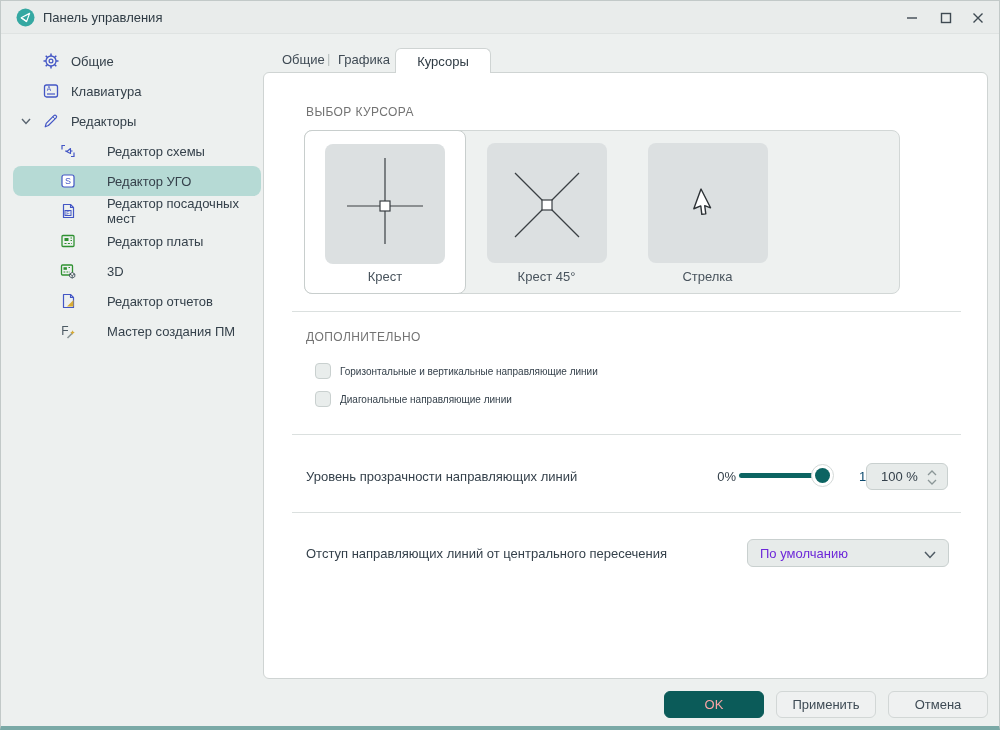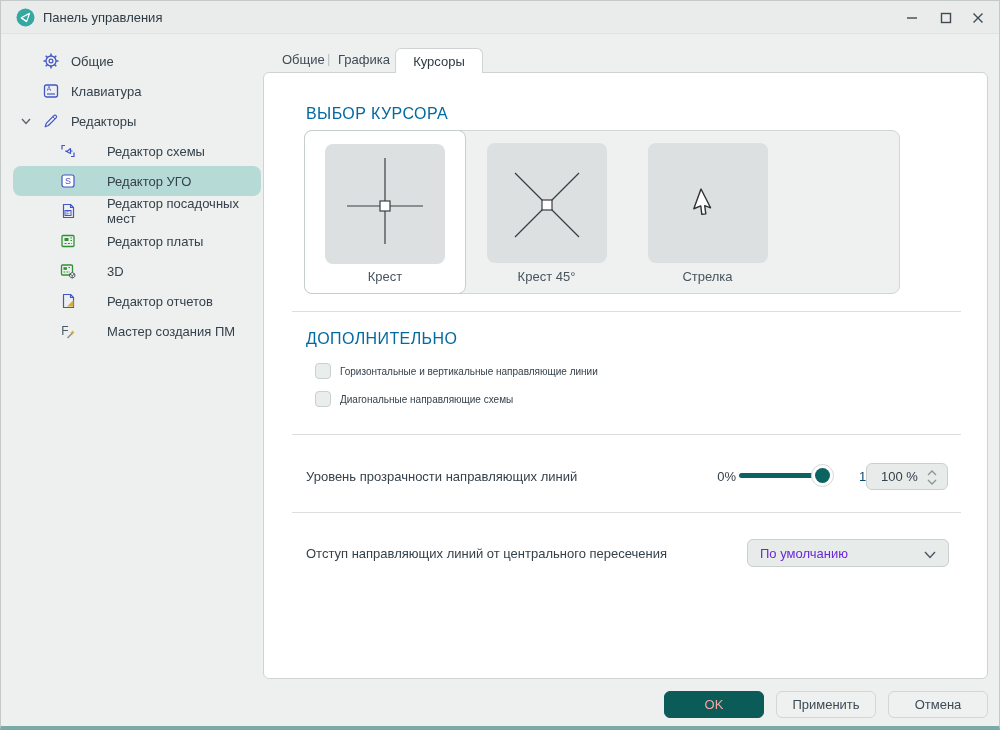--- a/index.html
+++ b/index.html
@@ -38,33 +38,33 @@
   .side-row.lvl2 .sicon { left:58px; }
   .side-row.lvl2 .slabel { position:absolute; left:86px;margin-left:20px; }
   .side-row.selected { left:12px; width:248px; background:#b6dad5; border-radius:8px; }
   .side-row.selected .sicon { left:46px; }
   .side-row.selected .slabel { left:74px; }
 
   
   .tab-inactive { position:absolute; top:51px; font-size:13px; color:#3f4a54; cursor:pointer; }
   .tab-sep { position:absolute; top:50px; font-size:13px; color:#b7bfbe; }
   .tab-active {
-    position:absolute; left:394px; top:47px; width:88px; height:25px;
+    position:absolute; left:394px; top:47px; width:96px; height:25px;
     background:#ffffff; border:1px solid #cfd4d3; border-bottom:none;
     border-radius:6px 6px 0 0; z-index:3;
     display:flex; align-items:center; justify-content:center;
     font-size:13px; color:#2f3b44; cursor:default;
   }
 
   
   .panel {
     position:absolute; left:262px; top:71px; width:725px; height:607px;
     background:#ffffff; border:1px solid #cfd4d3; border-radius:6px; z-index:2;
   }
-  .section-title { position:absolute; left:42px; font-size:16px; color:#0369a1; letter-spacing:.4px; }
+  .section-title { position:absolute; left:42px; font-size:12px; color:#737373; letter-spacing:.4px; }
   .st-cursor { top:32px; }
   .st-add { top:257px; }
   .divider { position:absolute; left:28px; width:669px; height:1px; background:#dbe0df; }
   .div1 { top:238px; } .div2 { top:361px; } .div3 { top:439px; }
 
   
   .card-group {
     position:absolute; left:40px; top:57px; width:596px; height:164px;
     background:#eef1f0; border:1px solid #d2d7d6; border-radius:8px;
     display:flex;
@@ -353,21 +353,21 @@
   <div class="divider div1"></div>
 
   <div class="section-title st-add">ДОПОЛНИТЕЛЬНО</div>
 
   <div class="check-row cr1">
     <span class="checkbox"></span>
     <span class="check-label">Горизонтальные и вертикальные направляющие линии</span>
   </div>
   <div class="check-row cr2">
     <span class="checkbox"></span>
-    <span class="check-label">Диагональные направляющие схемы</span>
+    <span class="check-label">Диагональные направляющие линии</span>
   </div>
 
   <div class="divider div2"></div>
 
   <div class="row-label lbl-slider">Уровень прозрачности направляющих линий</div>
   <div class="slider-min">0%</div>
   <div class="slider-track"></div>
   <div class="slider-thumb"></div>
   <div class="slider-max">100%</div>
   <div class="spinbox">

